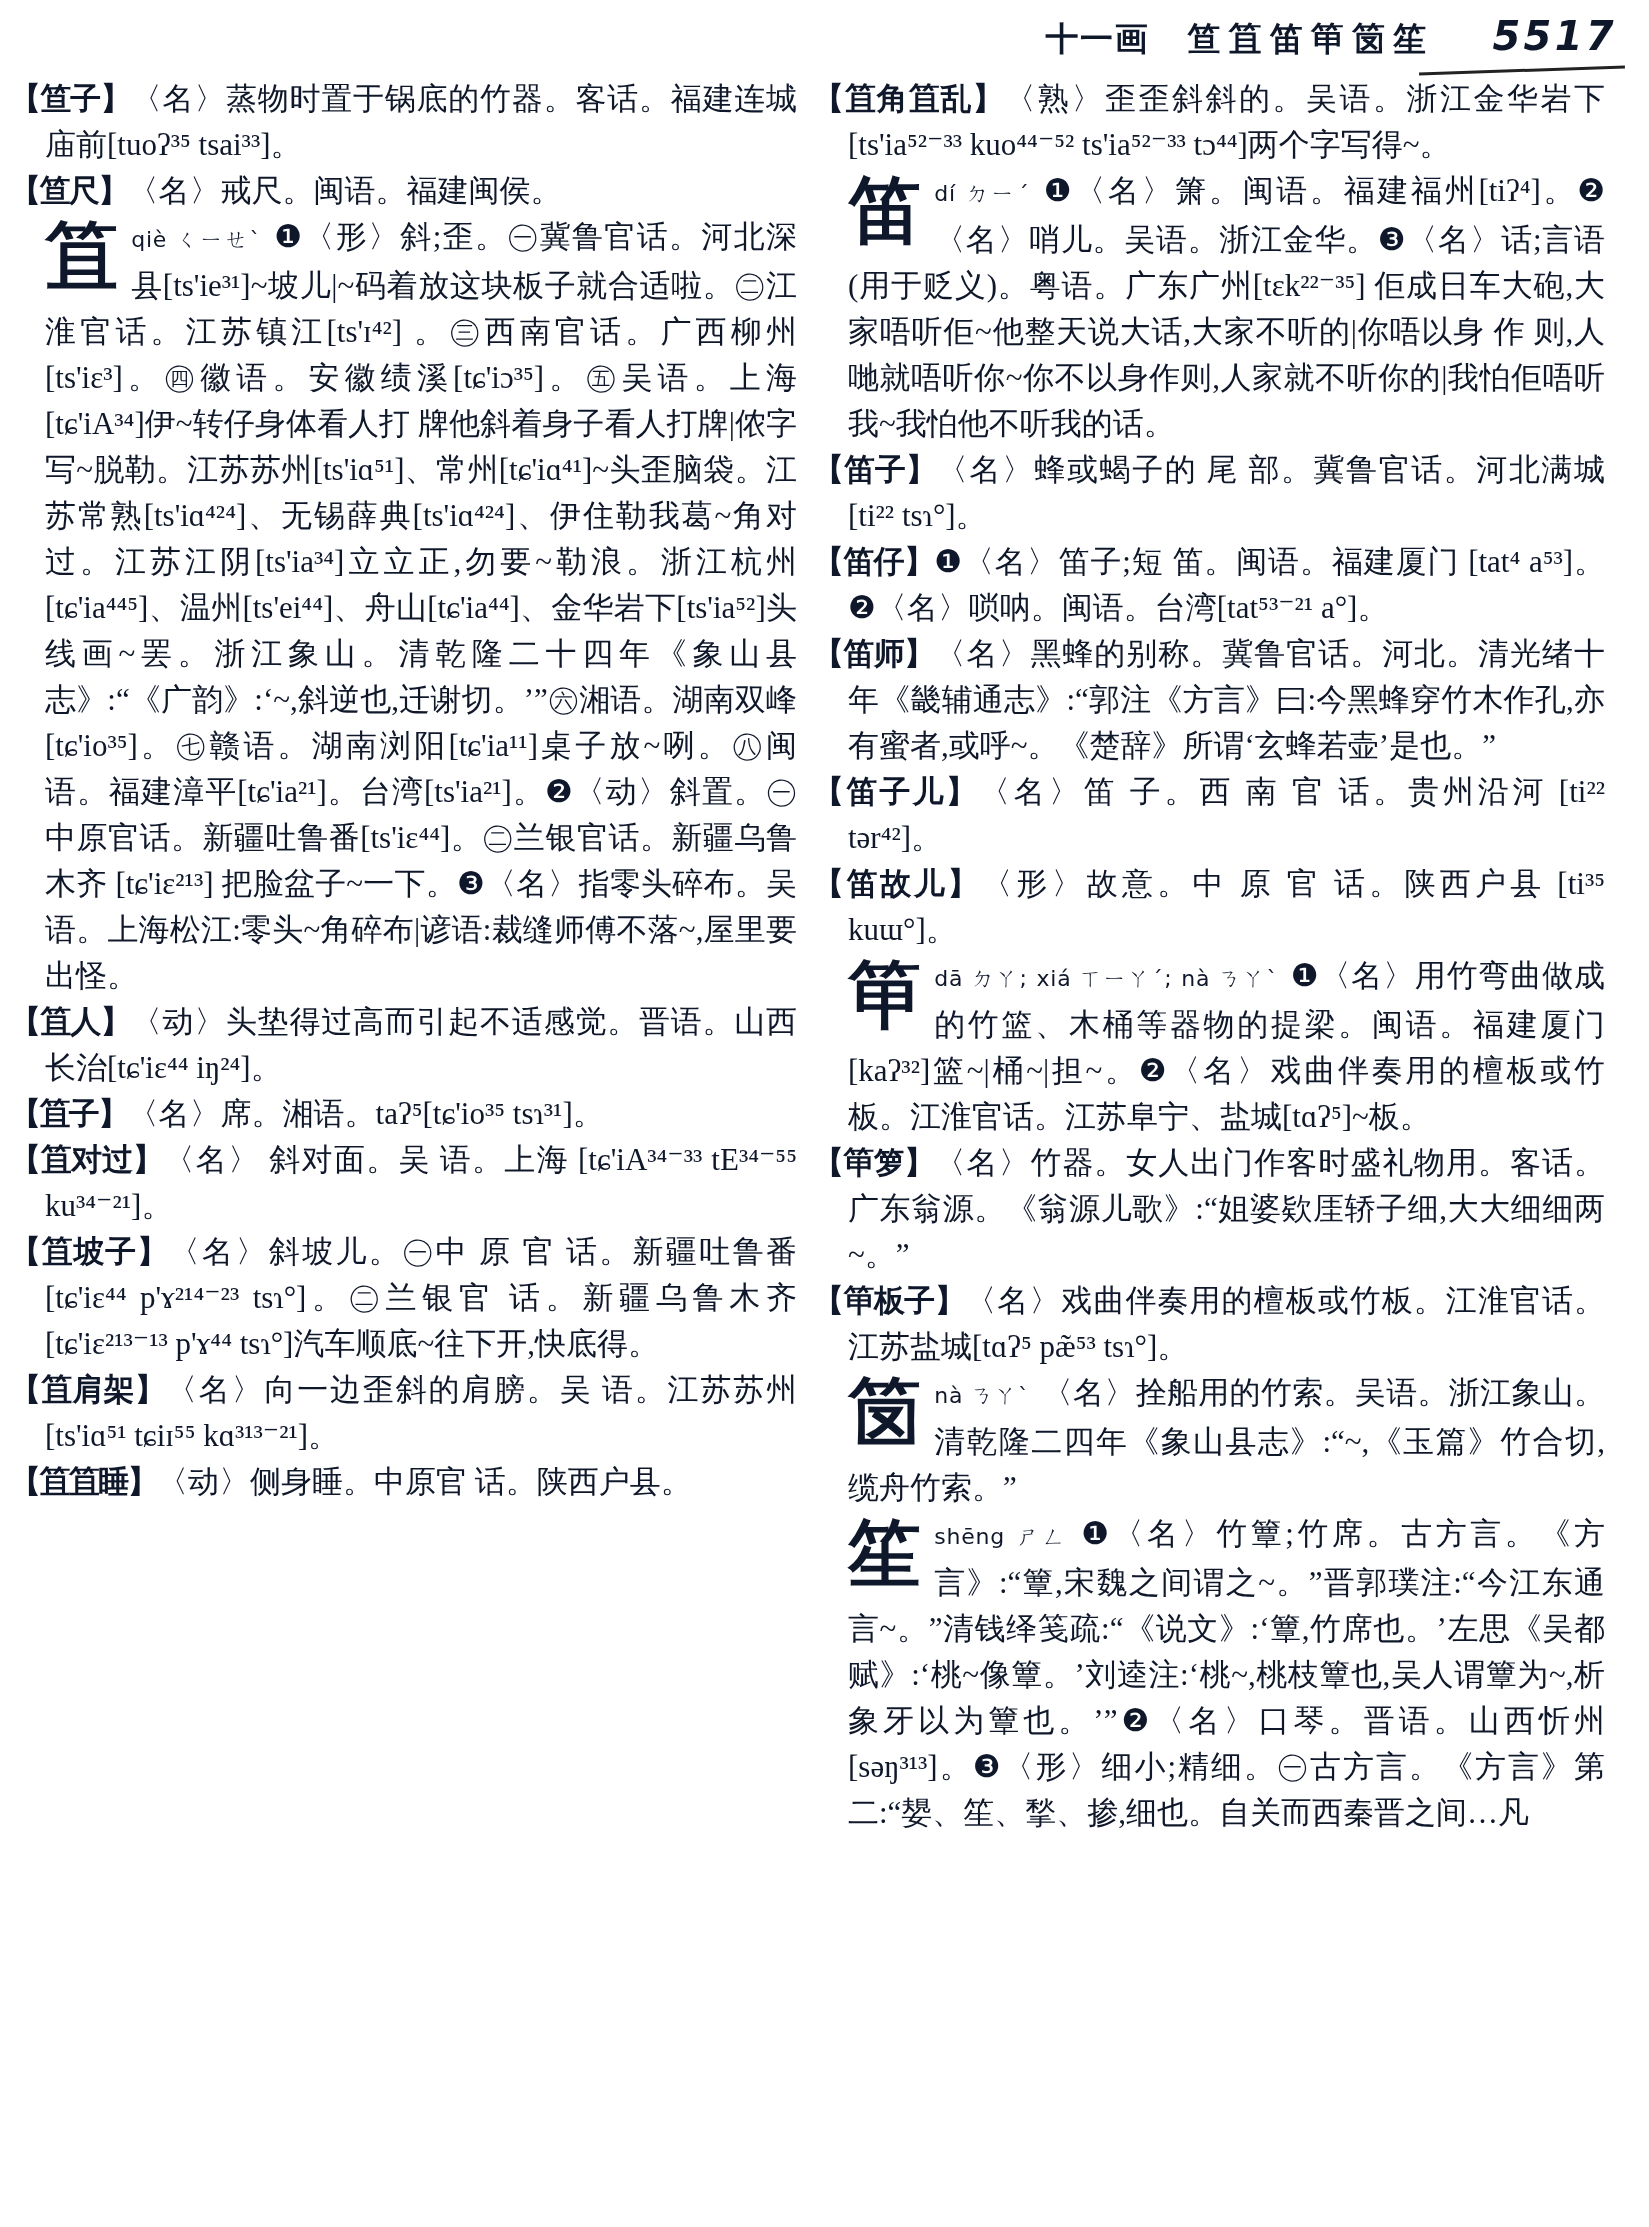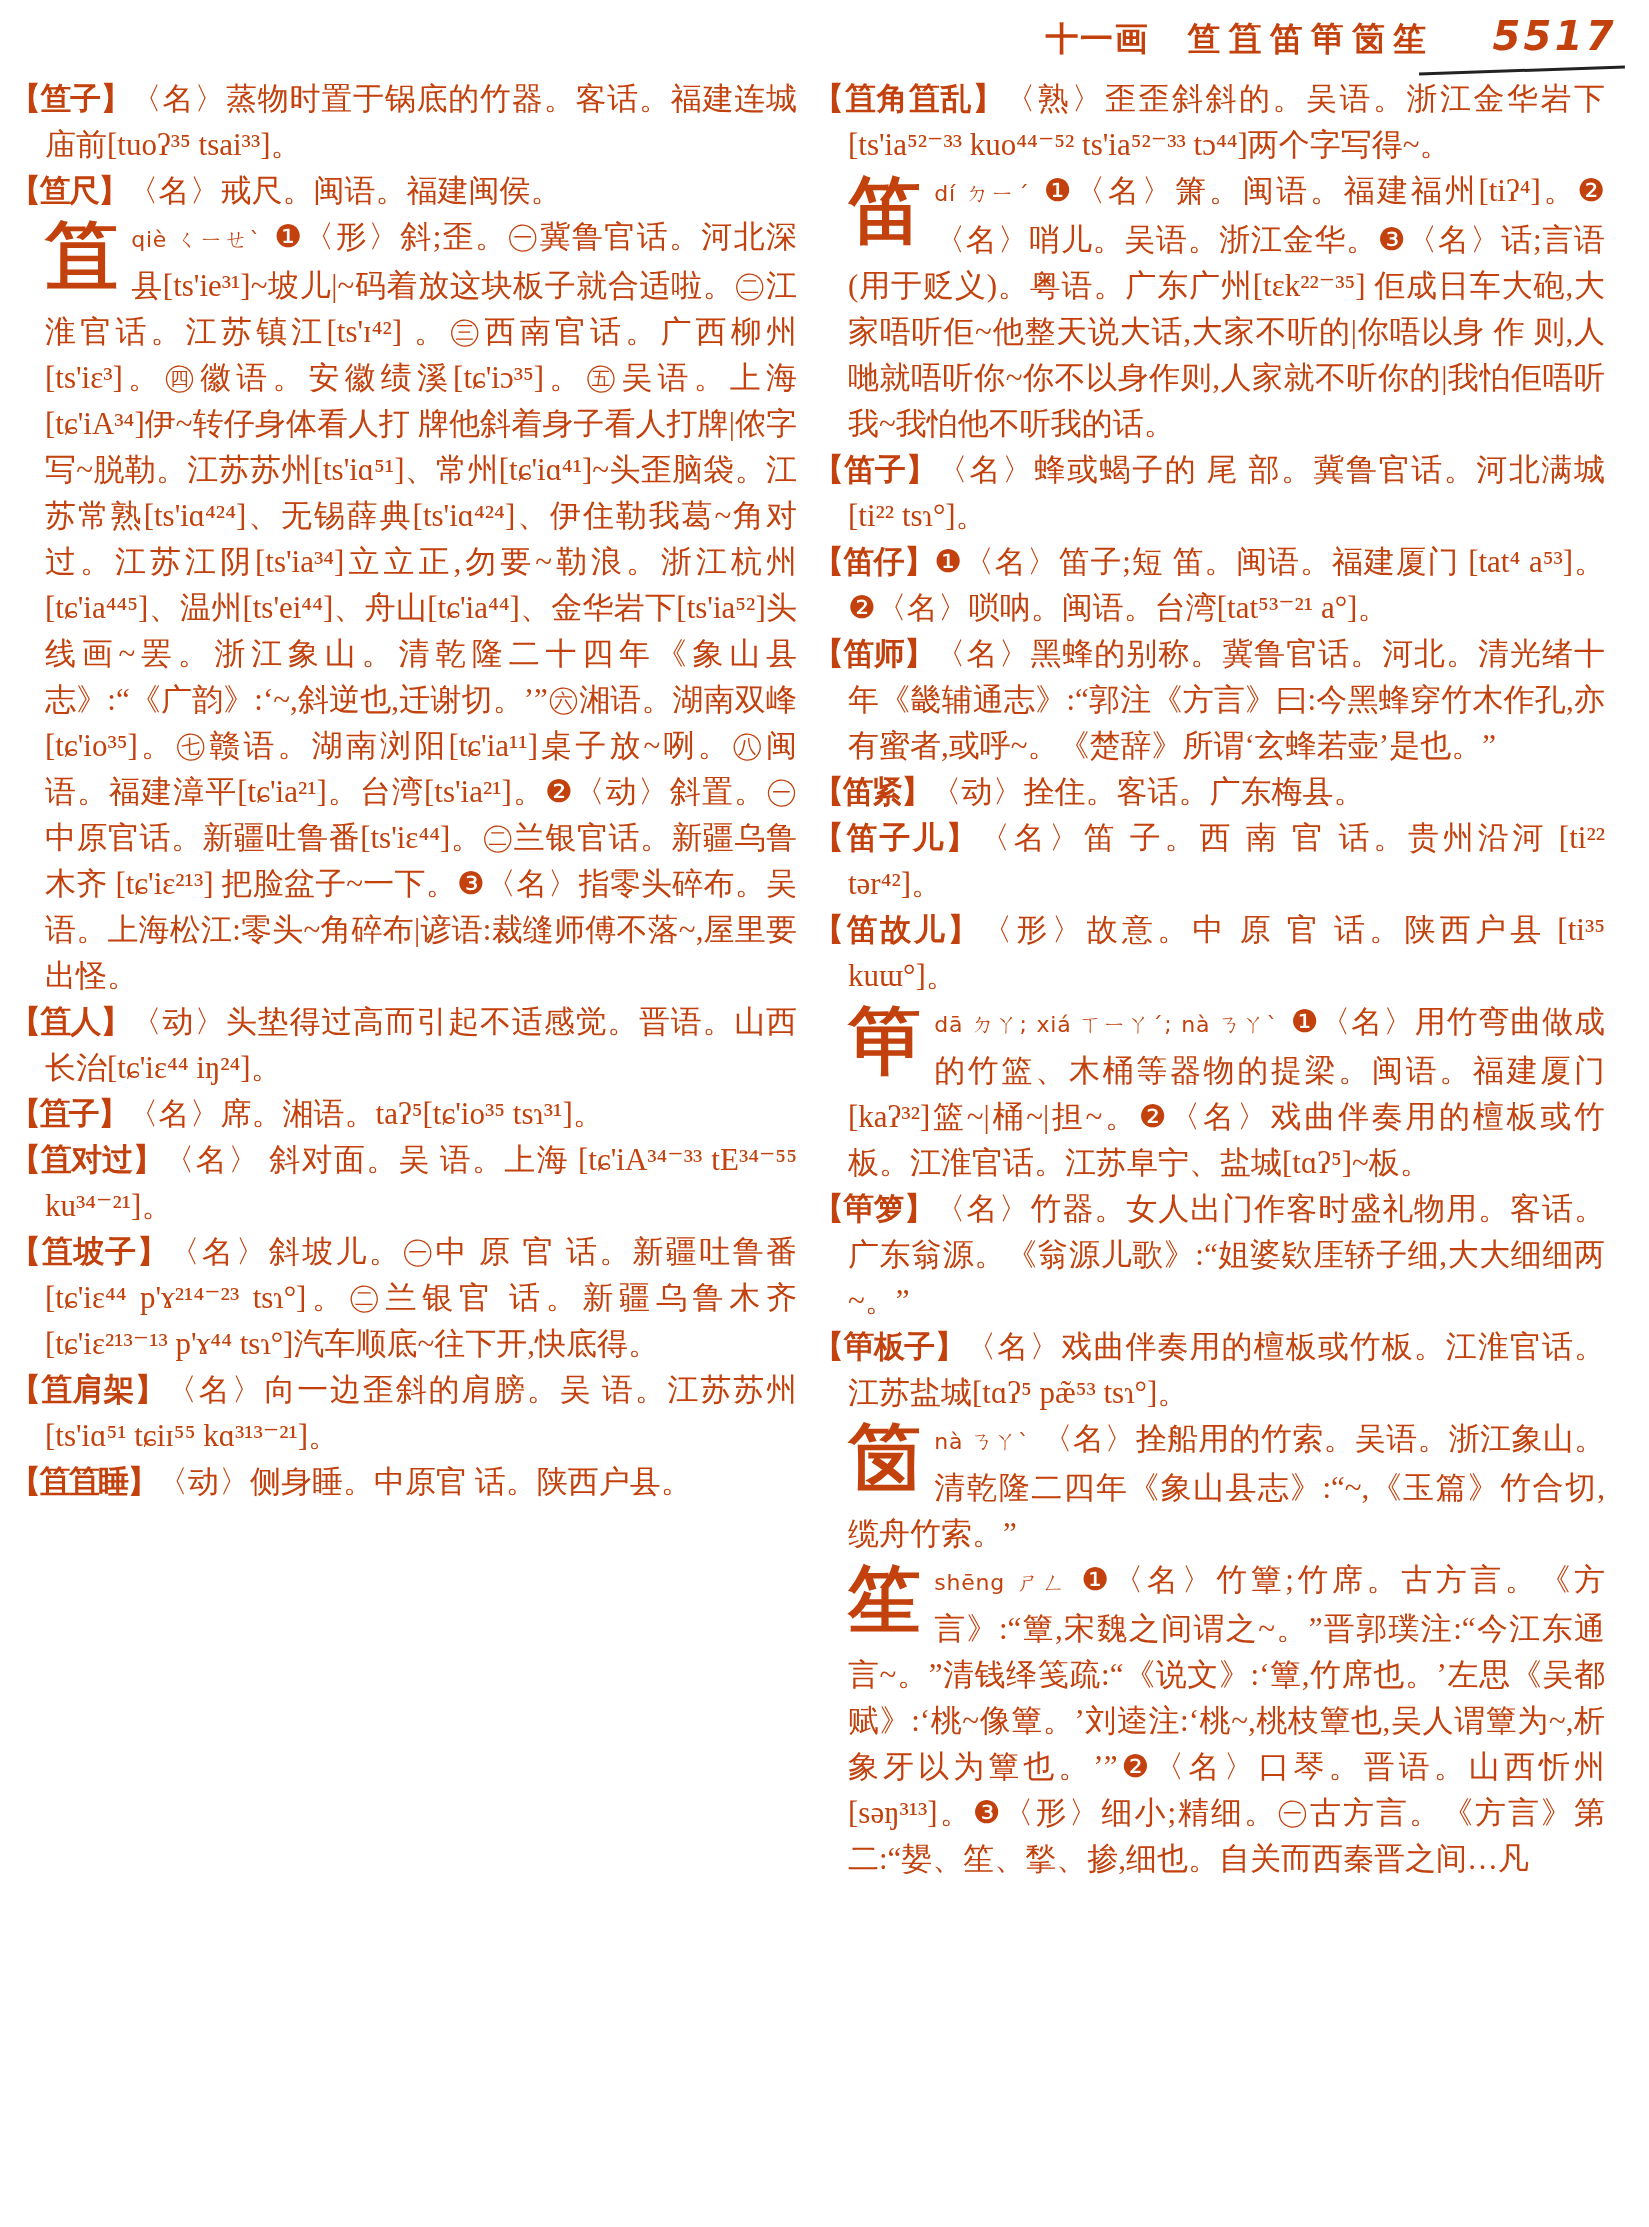--- a/index.html
+++ b/index.html
@@ -1,20 +1,20 @@
 <!DOCTYPE html>
 <html style="font-size:13.2px"><head>
 <meta charset="utf-8">
 <style>
   html,body{margin:0;padding:0;background:#e8e8e4;}
   .page{
     position:relative;
     width:1650px;height:2227px;
     background:#ffffff;
-    color:#c2410c;
+    color:#0f172a;
     font-family:"Liberation Serif","DejaVu Serif",serif;
     overflow:hidden;
   }
   
   .running-head{
     position:absolute;top:13.2px;left:0;width:1617px;
     text-align:right;
     font-size:33px;font-weight:bold;
     letter-spacing:1.6px;
     white-space:nowrap;
@@ -78,21 +78,20 @@
       <p class="entry"><span class="head">【笡坡子】</span><span>〈名〉斜坡儿。㊀中 原 官 话。新疆吐鲁番[tɕ'iɛ⁴⁴ p'ɤ²¹⁴⁻²³ tsɿ°]。㊁兰银官 话。新疆乌鲁木齐[tɕ'iɛ²¹³⁻¹³ p'ɤ⁴⁴ tsɿ°]汽车顺底~往下开,快底得。</span></p>
       <p class="entry"><span class="head">【笡肩架】</span><span>〈名〉向一边歪斜的肩膀。吴 语。江苏苏州[ts'iɑ⁵¹ tɕiɪ⁵⁵ kɑ³¹³⁻²¹]。</span></p>
       <p class="entry"><span class="head">【笡笡睡】</span><span>〈动〉侧身睡。中原官 话。陕西户县。</span></p>
     </div>
   <div class="col right">
       <p class="entry"><span class="head">【笡角笡乱】</span><span>〈熟〉歪歪斜斜的。吴语。浙江金华岩下[ts'ia⁵²⁻³³ kuo⁴⁴⁻⁵² ts'ia⁵²⁻³³ tɔ⁴⁴]两个字写得~。</span></p>
       <p class="hw"><span class="hw-char">笛</span><span class="hw-pron">dí ㄉㄧˊ</span><span>❶〈名〉箫。闽语。福建福州[tiʔ⁴]。❷〈名〉哨儿。吴语。浙江金华。❸〈名〉话;言语(用于贬义)。粤语。广东广州[tɛk²²⁻³⁵] 佢成日车大砲,大家唔听佢~他整天说大话,大家不听的|你唔以身 作 则,人哋就唔听你~你不以身作则,人家就不听你的|我怕佢唔听我~我怕他不听我的话。</span></p>
       <p class="entry"><span class="head">【笛子】</span><span>〈名〉蜂或蝎子的 尾 部。冀鲁官话。河北满城[ti²² tsɿ°]。</span></p>
       <p class="entry"><span class="head">【笛仔】</span><span>❶〈名〉笛子;短 笛。闽语。福建厦门 [tat⁴ a⁵³]。❷〈名〉唢呐。闽语。台湾[tat⁵³⁻²¹ a°]。</span></p>
       <p class="entry"><span class="head">【笛师】</span><span>〈名〉黑蜂的别称。冀鲁官话。河北。清光绪十年《畿辅通志》:“郭注《方言》曰:今黑蜂穿竹木作孔,亦有蜜者,或呼~。《楚辞》所谓‘玄蜂若壶’是也。”</span></p>
-      <p class="entry"><span class="head">【笛紧】</span><span>〈动〉拴住。客话。广东梅县。</span></p>
       <p class="entry"><span class="head">【笛子儿】</span><span>〈名〉笛 子。西 南 官 话。贵州沿河 [ti²² tər⁴²]。</span></p>
       <p class="entry"><span class="head">【笛故儿】</span><span>〈形〉故意。中 原 官 话。陕西户县  [ti³⁵ kuɯ°]。</span></p>
       <p class="hw"><span class="hw-char">笚</span><span class="hw-pron">dā ㄉㄚ; xiá ㄒㄧㄚˊ; nà ㄋㄚˋ</span><span>❶〈名〉用竹弯曲做成的竹篮、木桶等器物的提梁。闽语。福建厦门[kaʔ³²]篮~|桶~|担~。❷〈名〉戏曲伴奏用的檀板或竹板。江淮官话。江苏阜宁、盐城[tɑʔ⁵]~板。</span></p>
       <p class="entry"><span class="head">【笚箩】</span><span>〈名〉竹器。女人出门作客时盛礼物用。客话。广东翁源。《翁源儿歌》:“姐婆欵厓轿子细,大大细细两~。”</span></p>
       <p class="entry"><span class="head">【笚板子】</span><span>〈名〉戏曲伴奏用的檀板或竹板。江淮官话。江苏盐城[tɑʔ⁵ pæ̃⁵³ tsɿ°]。</span></p>
       <p class="hw"><span class="hw-char">笝</span><span class="hw-pron">nà ㄋㄚˋ</span><span>〈名〉拴船用的竹索。吴语。浙江象山。清乾隆二四年《象山县志》:“~,《玉篇》竹合切,缆舟竹索。”</span></p>
       <p class="hw"><span class="hw-char">笙</span><span class="hw-pron">shēng ㄕㄥ</span><span>❶〈名〉竹簟;竹席。古方言。《方言》:“簟,宋魏之间谓之~。”晋郭璞注:“今江东通言~。”清钱绎笺疏:“《说文》:‘簟,竹席也。’左思《吴都赋》:‘桃~像簟。’刘逵注:‘桃~,桃枝簟也,吴人谓簟为~,析象牙以为簟也。’”❷〈名〉口琴。晋语。山西忻州[səŋ³¹³]。❸〈形〉细小;精细。㊀古方言。《方言》第二:“嫢、笙、揫、掺,细也。自关而西秦晋之间…凡</span></p>
     </div>
 
 </div>

